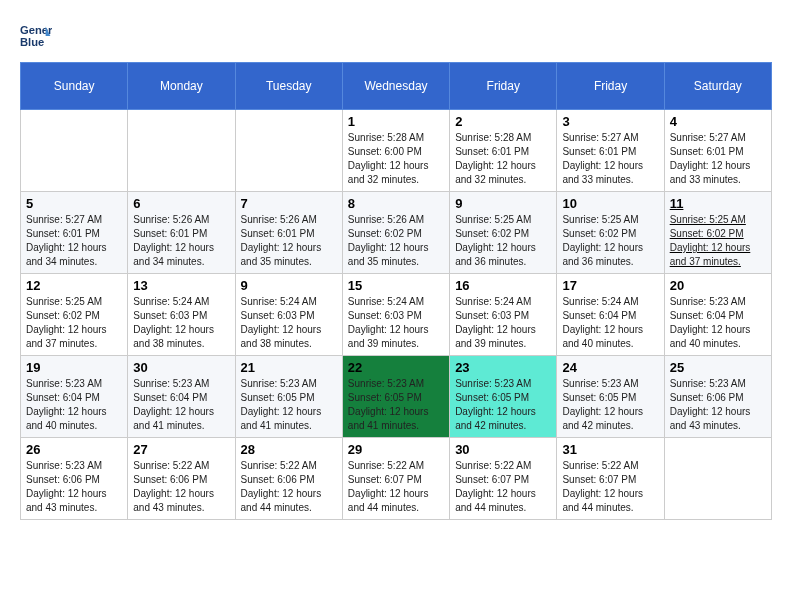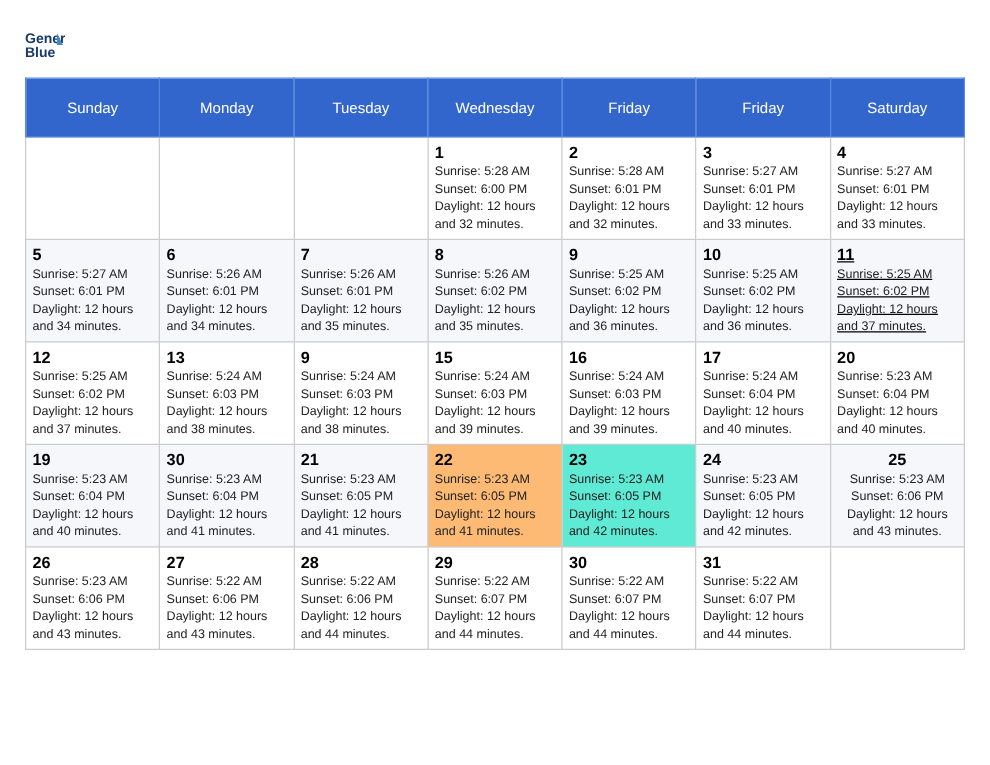--- a/index.html
+++ b/index.html
@@ -201,33 +201,33 @@
           <div class="day-info">Sunrise: 5:23 AM<br>Sunset: 6:04 PM<br>Daylight: 12 hours<br>and 40 minutes.</div>
         </td>
         <td style="background: rgb(245, 247, 250);">
           <div class="day-num">30</div>
           <div class="day-info">Sunrise: 5:23 AM<br>Sunset: 6:04 PM<br>Daylight: 12 hours<br>and 41 minutes.</div>
         </td>
         <td style="background: rgb(245, 247, 250);">
           <div class="day-num">21</div>
           <div class="day-info">Sunrise: 5:23 AM<br>Sunset: 6:05 PM<br>Daylight: 12 hours<br>and 41 minutes.</div>
         </td>
-        <td style="background: #fdba74;">
+        <td style="background: #15803d;">
           <div class="day-num">22</div>
           <div class="day-info">Sunrise: 5:23 AM<br>Sunset: 6:05 PM<br>Daylight: 12 hours<br>and 41 minutes.</div>
         </td>
         <td style="background: #5eead4;">
           <div class="day-num">23</div>
           <div class="day-info">Sunrise: 5:23 AM<br>Sunset: 6:05 PM<br>Daylight: 12 hours<br>and 42 minutes.</div>
         </td>
         <td style="background: rgb(245, 247, 250); margin-left: 21px;">
           <div class="day-num">24</div>
           <div class="day-info">Sunrise: 5:23 AM<br>Sunset: 6:05 PM<br>Daylight: 12 hours<br>and 42 minutes.</div>
         </td>
-        <td style="background: rgb(245, 247, 250); text-align: center;">
+        <td style="background: rgb(245, 247, 250);">
           <div class="day-num">25</div>
           <div class="day-info">Sunrise: 5:23 AM<br>Sunset: 6:06 PM<br>Daylight: 12 hours<br>and 43 minutes.</div>
         </td>
       </tr>
       <tr>
         <td>
           <div class="day-num">26</div>
           <div class="day-info">Sunrise: 5:23 AM<br>Sunset: 6:06 PM<br>Daylight: 12 hours<br>and 43 minutes.</div>
         </td>
         <td>

